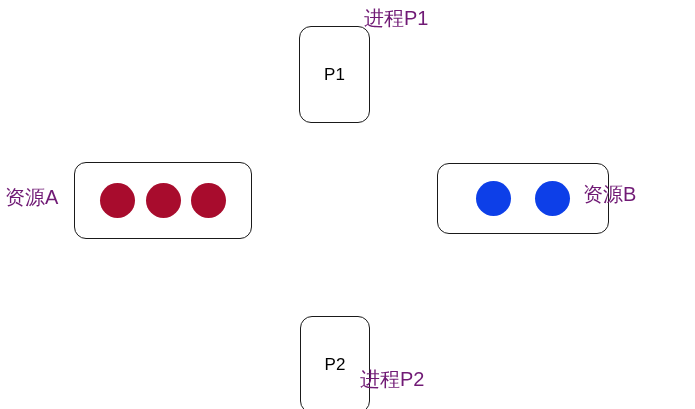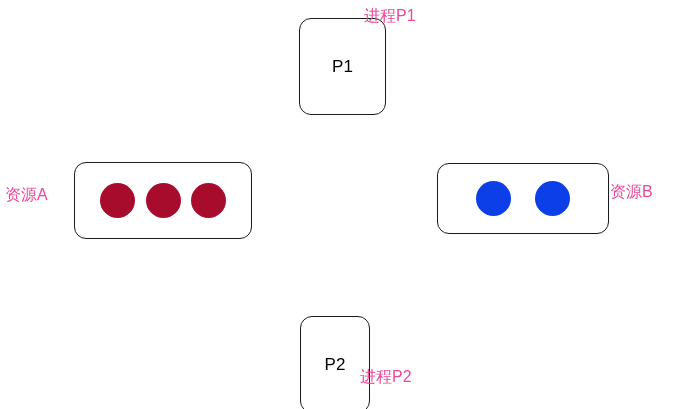--- a/index.html
+++ b/index.html
@@ -50,35 +50,35 @@
   .instance {
     width: 35px;
     height: 35px;
     border-radius: 50%;
     flex: 0 0 auto;
   }
 
   
   .caption {
     position: absolute;
-    font-size: 16px;
-    color: #ec4899;
+    font-size: 20px;
+    color: #701a75;
     white-space: nowrap;
     line-height: 1;
   }
 
-  #p1-box   { left: 299px; top: 18px;  width: 87px;  height: 97px; }
+  #p1-box   { left: 299px; top: 26px;  width: 71px;  height: 97px; }
   #p2-box   { left: 300px; top: 288px; width: 70px;  height: 97px; margin-top: 28px; }
   #res-a-box{ left: 74px;  top: 162px; width: 178px; height: 77px; }
   #res-b-box{ left: 437px; top: 163px; width: 172px; height: 71px; }
 
   #p1-caption    { left: 364px; top: 8px;   }
   #p2-caption    { left: 360px; top: 369px; }
   #res-a-caption { left: 5px;  top: 187px; }
-  #res-b-caption { left: 610px; top: 184px; }
+  #res-b-caption { left: 583px; top: 184px; }
 </style>
 </head>
 <body>
 
 <div id="canvas">
 
   <div class="node process" id="p1-box">
     <span class="process-label">P1</span>
   </div>
   <div class="caption" id="p1-caption">进程P1</div>

